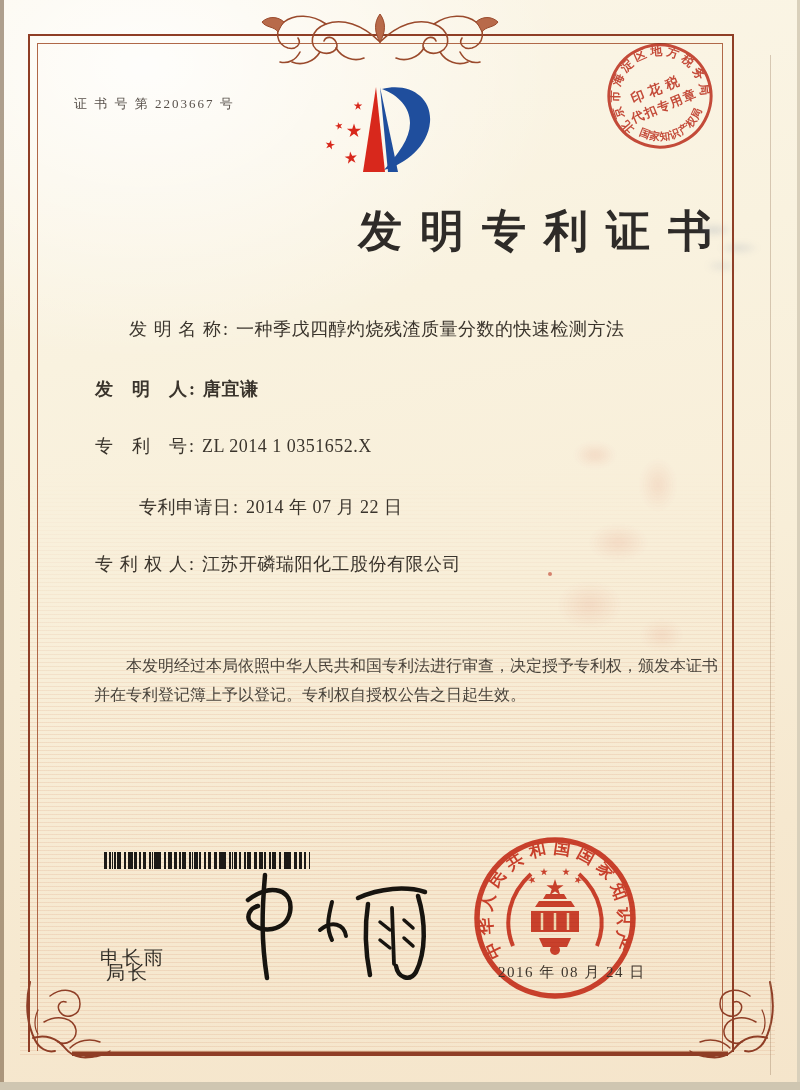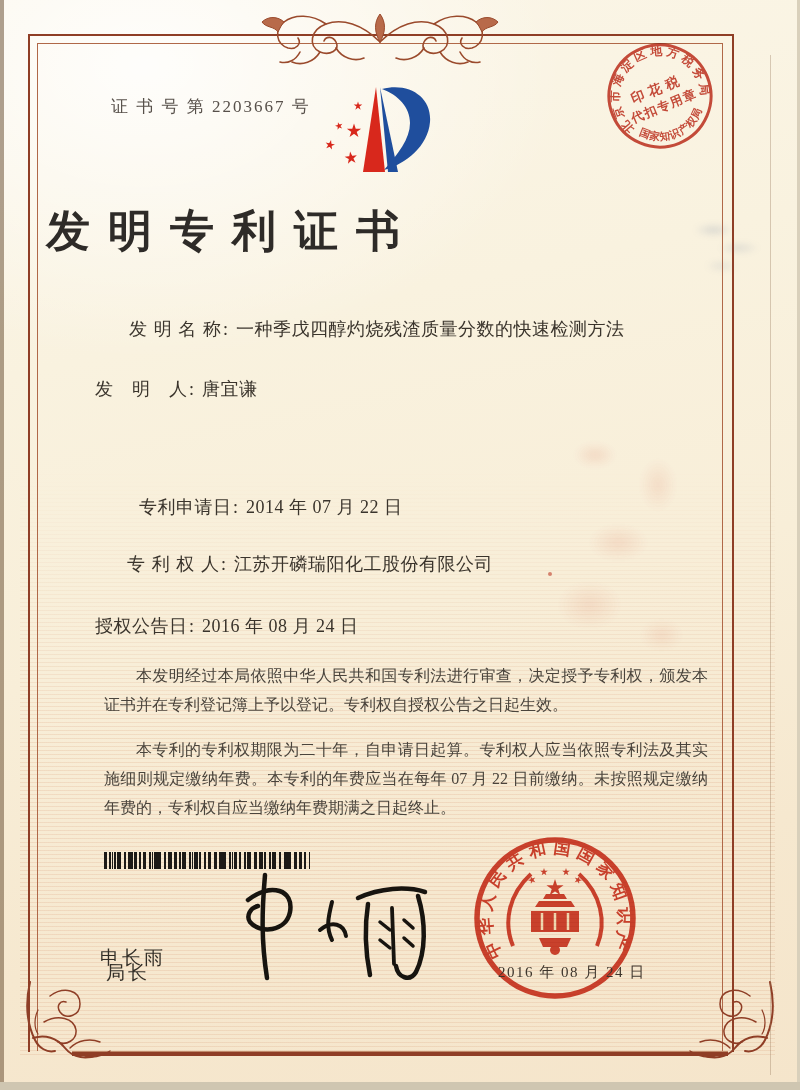--- a/index.html
+++ b/index.html
@@ -21,34 +21,34 @@
     border:2px solid #8f3e26;border-bottom:none;}
   .frame-inner{position:absolute;left:37px;top:43px;width:684px;height:1007px;
     border:1px solid #b06848;border-bottom:none;}
   .bottom-line{position:absolute;left:72px;top:1051px;width:656px;height:4px;
     background:#8f3e26;border-top:1px solid #c08a6a;}
   .ornament{position:absolute;color:#9a4a2c;}
   .orn-top{left:250px;top:8px;width:260px;height:64px;}
   .orn-bl{left:20px;top:980px;width:92px;height:86px;}
   .orn-br{left:688px;top:980px;width:92px;height:86px;transform:scaleX(-1);}
 
-  .cert-no{position:absolute;left:74px;top:95px;font-size:17px;letter-spacing:2px;color:#57504a;margin-left:37px;}
+  .cert-no{position:absolute;left:74px;top:95px;font-size:13px;letter-spacing:2px;color:#57504a;}
   .logo{position:absolute;left:322px;top:84px;width:118px;height:92px;}
-  .title{position:absolute;left:28px;top:202px;width:702px;text-align:left;
+  .title{position:absolute;left:28px;top:202px;width:702px;text-align:right;
     font-size:44px;font-weight:700;color:#2e2b28;letter-spacing:18px;text-indent:18px;}
 
   .field{position:absolute;left:95px;font-size:18px;color:#3a342c;white-space:nowrap;}
   .field .lab{display:inline-block;width:92px;text-align:justify;text-align-last:justify;vertical-align:baseline;}
   .field .sep{display:inline-block;margin:0 2px 0 2px;}
   .field .val{display:inline-block;margin-left:6px;letter-spacing:.5px;}
-  .f1{top:317px;margin-left:34px;} .f2{top:377px;} .f3{top:434px;} .f4{top:495px;margin-left:44px;} .f5{top:552px;margin-left:32px;} .f6{top:614px;}
+  .f1{top:317px;margin-left:34px;} .f2{top:377px;font-weight:bold;} .f3{top:434px;} .f4{top:495px;margin-left:44px;} .f5{top:552px;} .f6{top:614px;}
 
   .body-text{position:absolute;left:88px;top:645px;width:636px;font-size:16px;line-height:29px;
     color:#4a443c;text-align:justify;}
-  .body-text p{margin:16px;text-indent:2em;}
+  .body-text p{margin:6px;text-indent:2em;}
 
   .barcode{position:absolute;left:104px;top:852px;width:206px;height:17px;
     background:
      repeating-linear-gradient(90deg,#1d1a17 0 2px,rgba(0,0,0,0) 2px 5px),
      repeating-linear-gradient(90deg,#1d1a17 0 1px,rgba(0,0,0,0) 1px 8px),
      repeating-linear-gradient(90deg,#1d1a17 0 3px,rgba(0,0,0,0) 3px 13px);}
   .issuer-title{position:absolute;left:106px;top:924px;font-size:19px;color:#332e27;letter-spacing:3px;margin-top:36px;}
   .issuer-name{position:absolute;left:100px;top:945px;font-size:19px;color:#332e27;letter-spacing:3px;}
   .signature{position:absolute;left:220px;top:860px;width:218px;height:132px;}
 
@@ -156,33 +156,32 @@
   </svg>
 
   <div class="title">发明专利证书</div>
 
   <div class="field f1">
     <span class="lab">发明名称</span><span class="sep">:</span><span class="val">一种季戊四醇灼烧残渣质量分数的快速检测方法</span>
   </div>
   <div class="field f2">
     <span class="lab">发明人</span><span class="sep">:</span><span class="val">唐宜谦</span>
   </div>
+  <div class="field f3">
+    <span class="lab">专利号</span><span class="sep">:</span><span class="val">ZL 2014 1 0351652.X</span>
+  </div>
   <div class="field f4">
     <span class="lab">专利申请日</span><span class="sep">:</span><span class="val">2014 年 07 月 22 日</span>
   </div>
   <div class="field f5">
     <span class="lab">专利权人</span><span class="sep">:</span><span class="val">江苏开磷瑞阳化工股份有限公司</span>
   </div>
-  <div class="field f6">
-    <span class="lab">授权公告日</span><span class="sep">:</span><span class="val">2016 年 08 月 24 日</span>
-  </div>
 
   <div class="body-text">
     <p>本发明经过本局依照中华人民共和国专利法进行审查，决定授予专利权，颁发本证书并在专利登记簿上予以登记。专利权自授权公告之日起生效。</p>
-    <p>本专利的专利权期限为二十年，自申请日起算。专利权人应当依照专利法及其实施细则规定缴纳年费。本专利的年费应当在每年 07 月 22 日前缴纳。未按照规定缴纳年费的，专利权自应当缴纳年费期满之日起终止。</p>
   </div>
 
   <div class="barcode"></div>
 
   <div class="issuer-title">局长</div>
   <div class="issuer-name">申长雨</div>
 
   <svg class="signature" viewBox="0 0 218 132">
     <g fill="none" stroke="#17140f" stroke-width="4.5" stroke-linecap="round" stroke-linejoin="round">
       <path d="M45,15 C42,50 41,80 47,118"></path>

